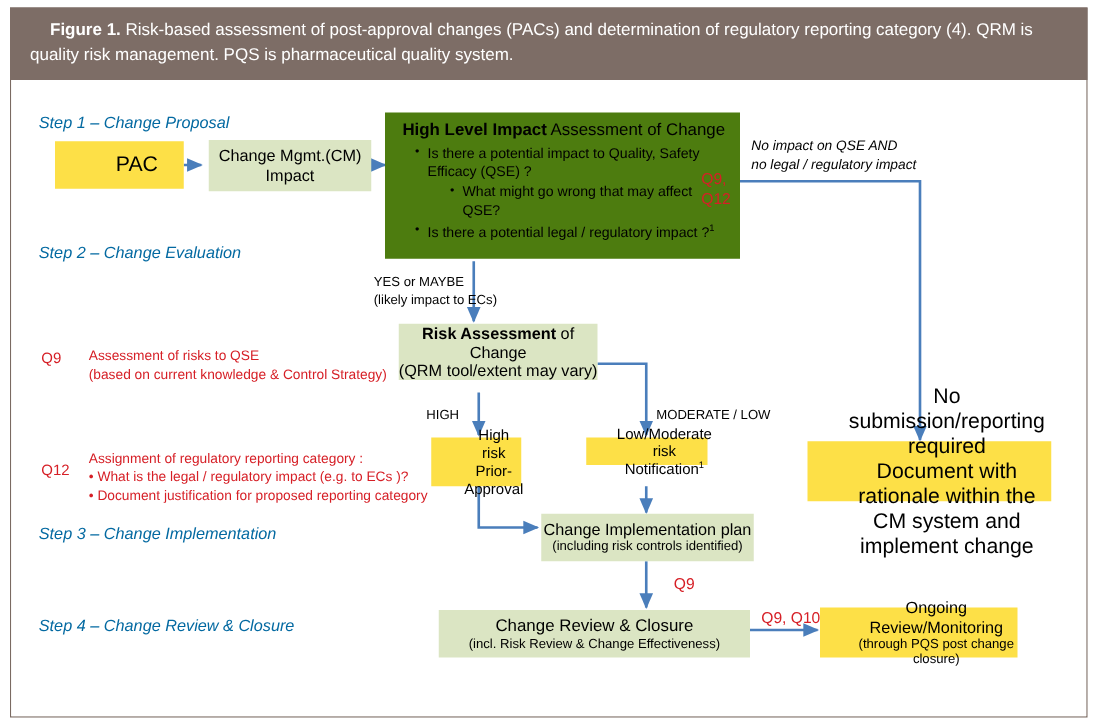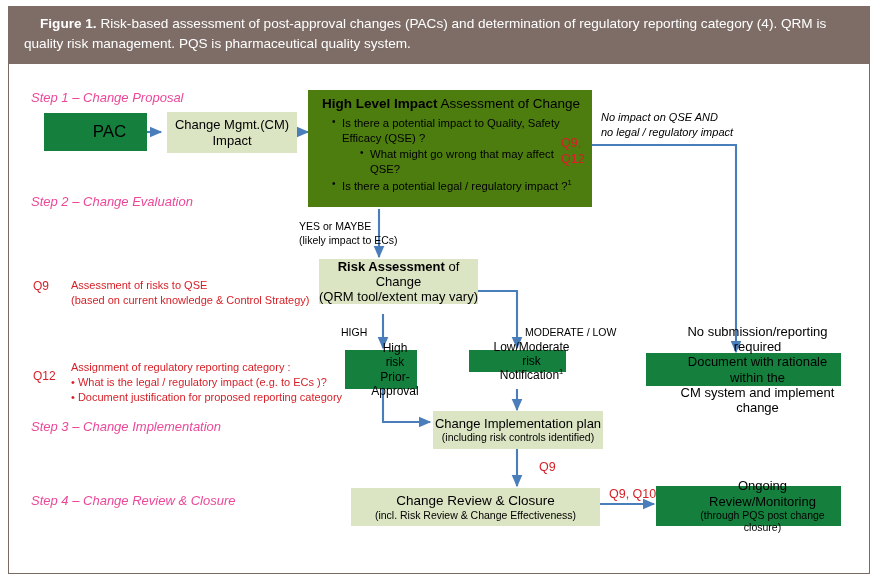--- a/index.html
+++ b/index.html
@@ -40,28 +40,28 @@
     position:absolute;
     box-sizing:border-box;
     display:flex;
     flex-direction:column;
     align-items:center;
     justify-content:center;
     text-align:center;
     color:#000;
     line-height:1.18;
   }
-  .box.blue{background:#15803d;padding-left:28px;}
+  .box.blue{background:#fde047;padding-left:28px;}
   .box.green{background:#dbe5c3;}
 
   
   .step{
     position:absolute;
     font-style:italic;
-    color:#ec4899;
+    color:#0369a1;
     font-size:13px;
     white-space:nowrap;
   }
 
   
   .qred{position:absolute;color:#d61f26;white-space:nowrap;}
   .qlabel{position:absolute;color:#d61f26;font-size:12px;}
   .qtext{position:absolute;color:#d61f26;font-size:11px;line-height:1.35;}
 
   
@@ -209,41 +209,41 @@
     <div class="box blue" style="left:336px;top:286px;width:72px;height:39px;font-size:12px;">
       <span>High risk</span>
       <span>Prior-Approval</span>
     </div>
 
     <div class="box blue" style="left:460px;top:286px;width:97px;height:22px;font-size:12px;">
       <span>Low/Moderate risk</span>
       <span><span>Notification</span><sup>1</sup></span>
     </div>
 
-    <div class="box blue" style="left:637px;top:289px;width:195px;height:33px;font-size:13px;">
+    <div class="box blue" style="left:637px;top:289px;width:195px;height:48px;font-size:17px;">
       <span>No submission/reporting required</span>
       <span>Document with rationale  within the</span>
       <span>CM system and implement change</span>
     </div>
 
     <div class="box green" style="left:424px;top:347px;width:170px;height:38px;">
       <span style="font-size:13px;">Change Implementation plan</span>
       <span style="font-size:10.5px;">(including risk controls identified)</span>
     </div>
 
     <div class="qred" style="left:530px;top:396px;font-size:12.5px;">Q9</div>
 
     <div class="box green" style="left:342px;top:424px;width:249px;height:38px;">
       <span style="font-size:13.5px;">Change Review &amp; Closure</span>
       <span style="font-size:10.5px;">(incl. Risk Review &amp; Change Effectiveness)</span>
     </div>
 
     <div class="qred" style="left:600px;top:423px;font-size:12.5px;">Q9, Q10</div>
 
-    <div class="box blue" style="left:647px;top:422px;width:185px;height:40px;">
+    <div class="box blue" style="left:647px;top:422px;width:158px;height:40px;">
       <span style="font-size:13px;">Ongoing Review/Monitoring</span>
       <span style="font-size:10.5px;">(through PQS post change closure)</span>
     </div>
 
     <div class="fn" style="left:22px;top:466px;">
       <sup>1</sup><span> per local regulations</span>
     </div>
 
   </div>
 </div>

